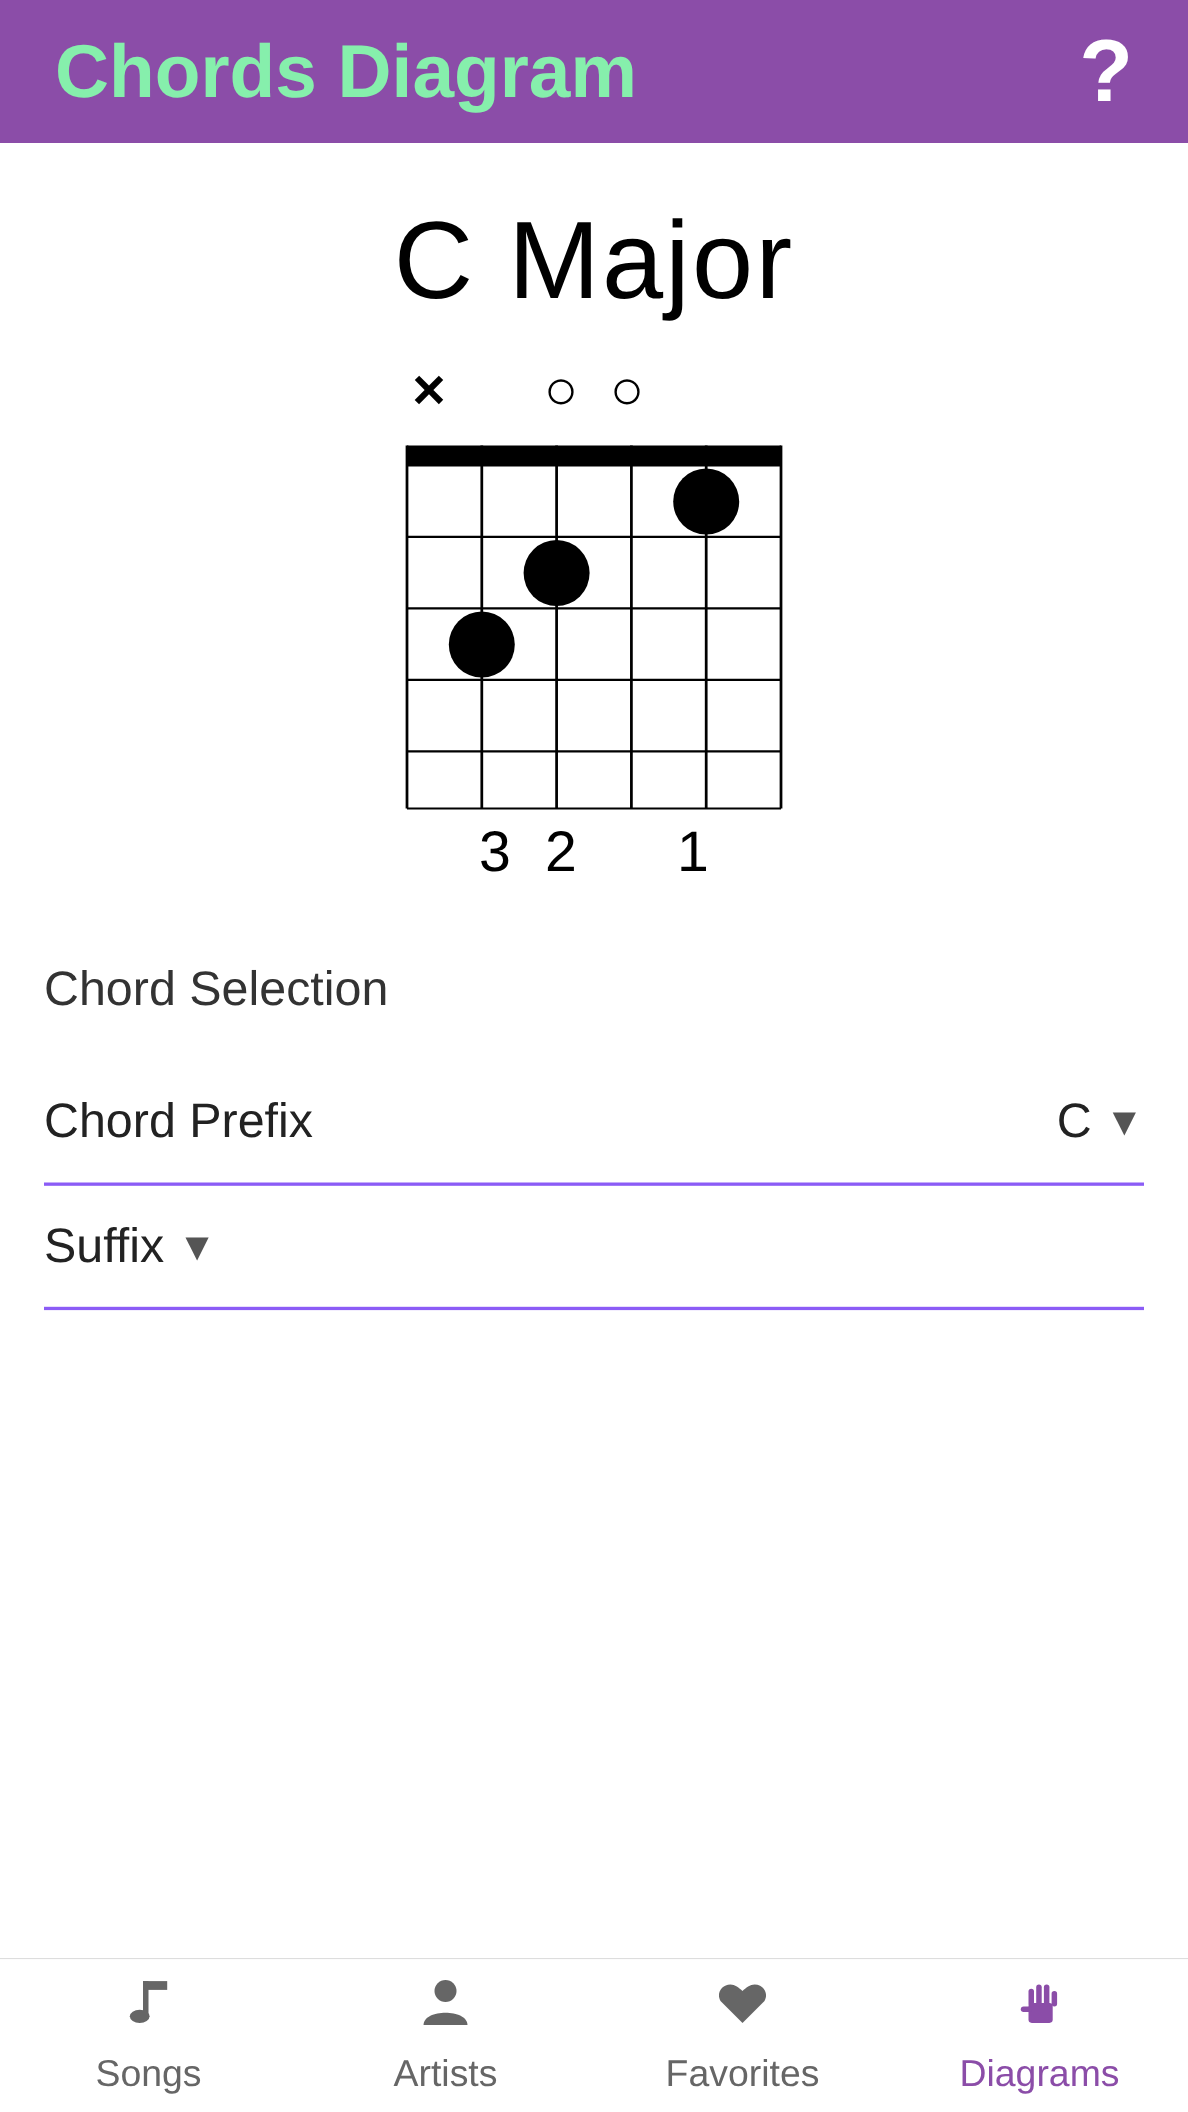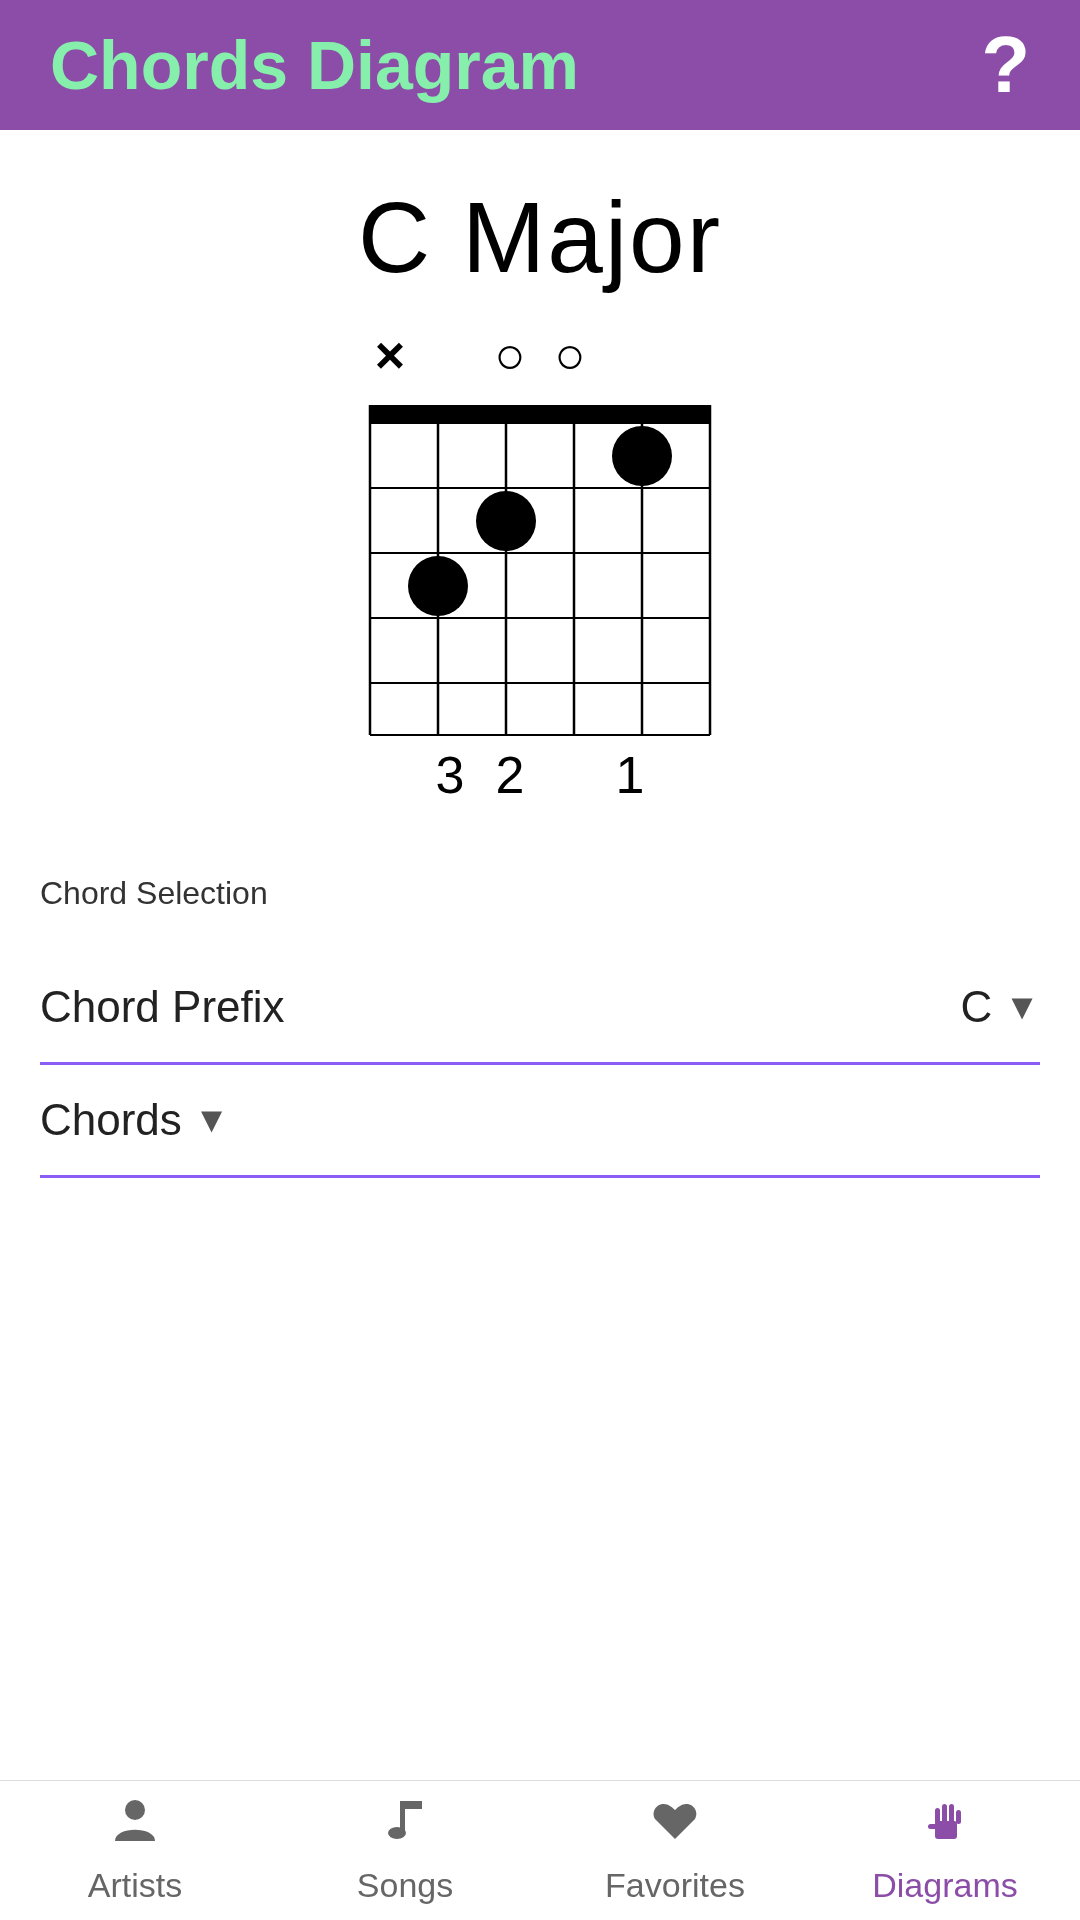--- a/index.html
+++ b/index.html
@@ -111,21 +111,21 @@
     }
 
     
     #chord-selection {
       width: 100%;
       padding: 0 40px;
       margin-top: 50px;
     }
 
     #chord-selection-label {
-      font-size: 32px;
+      font-size: 44px;
       color: #333;
       margin-bottom: 40px;
     }
 
     .chord-row {
       display: flex;
       align-items: center;
       justify-content: space-between;
       padding: 30px 0;
       border-bottom: 3px solid #8b5cf6;
@@ -265,54 +265,54 @@
     <div class="chord-row">
       <span class="chord-row-label">Chord Prefix</span>
       <span class="chord-row-value">
         <span>C</span>
         <span class="dropdown-arrow">▼</span>
       </span>
     </div>
 
     <div class="chord-row">
       <span class="chord-row-value">
-        <span>Chords</span>
+        <span>Suffix</span>
         <span class="dropdown-arrow">▼</span>
       </span>
     </div>
   </div>
 
 </div>
 
 <div id="bottom-nav">
-
-  <div class="nav-item">
-    <span class="nav-icon">
-      <svg width="50" height="50" viewBox="0 0 50 50" fill="#666">
-        <circle cx="25" cy="14" r="10"></circle>
-        <path d="M5 45 C5 30 45 30 45 45 Z"></path>
-      </svg>
-    </span>
-    <span class="nav-label">Artists</span>
-  </div>
 
   <div class="nav-item">
     <span class="nav-icon">
       <svg width="50" height="50" viewBox="0 0 50 50" fill="#666">
         <rect x="20" y="5" width="5" height="30"></rect>
         <rect x="20" y="5" width="22" height="8"></rect>
         <ellipse cx="17" cy="37" rx="9" ry="6"></ellipse>
       </svg>
     </span>
     <span class="nav-label">Songs</span>
   </div>
 
   <div class="nav-item">
     <span class="nav-icon">
       <svg width="50" height="50" viewBox="0 0 50 50" fill="#666">
+        <circle cx="25" cy="14" r="10"></circle>
+        <path d="M5 45 C5 30 45 30 45 45 Z"></path>
+      </svg>
+    </span>
+    <span class="nav-label">Artists</span>
+  </div>
+
+  <div class="nav-item">
+    <span class="nav-icon">
+      <svg width="50" height="50" viewBox="0 0 50 50" fill="#666">
         <path d="M25 43 L5 23 C1 16 6 8 14 8 C18 8 22 11 25 14 C28 11 32 8 36 8 C44 8 49 16 45 23 Z"></path>
       </svg>
     </span>
     <span class="nav-label">Favorites</span>
   </div>
 
   <div class="nav-item active">
     <span class="nav-icon">
       <svg width="50" height="50" viewBox="0 0 50 50" fill="#8b4da8">
 

